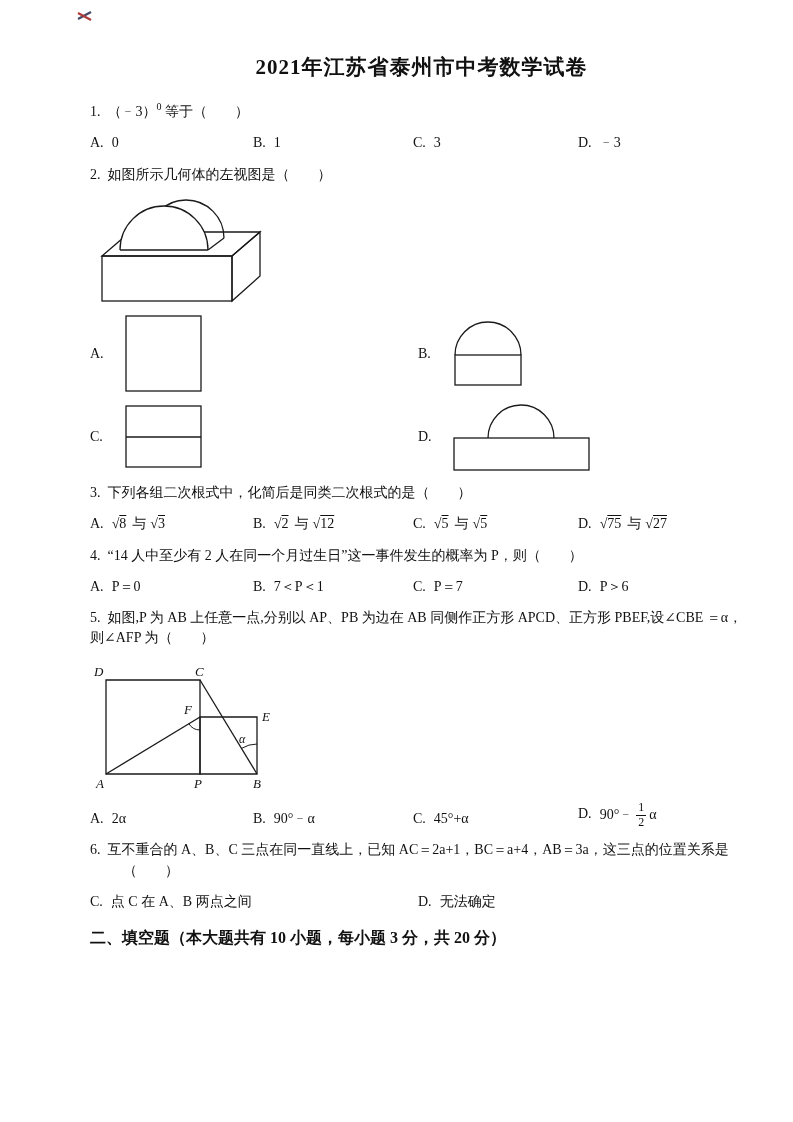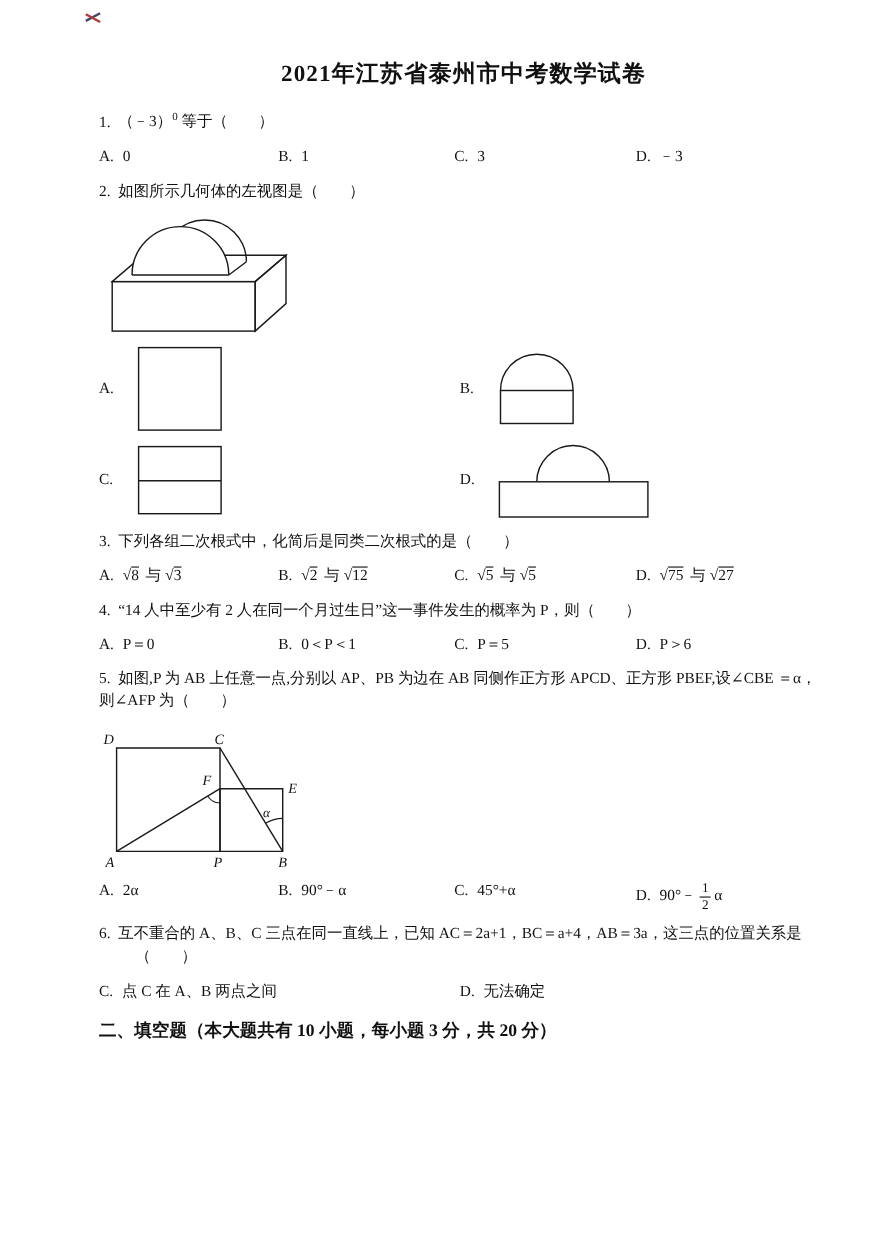--- a/index.html
+++ b/index.html
@@ -13,21 +13,21 @@
     padding:8px 58px 0 72px;
     overflow:hidden;
     margin-left:18px;
   }
   .corner-mark { position:absolute; top:8px; left:58px; }
   .title { text-align:center; font-size:21px; font-weight:bold; margin:44px 0 18px; letter-spacing:1px; }
   .sec-heading { font-size:16px; font-weight:bold; margin:14px 0 12px; }
   .qline { margin:11px 0; }
   .qnum { margin-right:7px; }
   .olabel { margin-right:8px; }
-  .row4 { display:flex; margin:11px 0; align-items:flex-start; }
+  .row4 { display:flex; margin:11px 0; align-items:flex-end; }
   .row4 .c1 { width:163px; }
   .row4 .c2 { width:160px; }
   .row4 .c3 { width:165px; }
   .row4 .c4 { flex:1; }
   .row2 { display:flex; margin:11px 0; }
   .row2 .c1 { width:328px; }
   .row2 .c2 { flex:1; }
   .figrow { display:flex; align-items:center; margin:8px 0; }
   .figcell { display:flex; align-items:center; width:328px; }
   .figcell .olabel { width:26px; }
@@ -138,22 +138,22 @@
     <span class="c4">
       <span class="olabel">D.</span><span class="sq"><span>√</span><span class="rad">75</span></span><span class="conj">与</span><span class="sq"><span>√</span><span class="rad">27</span></span>
     </span>
   </div>
 
   <div class="qline">
     <span class="qnum">4.</span><span>“14 人中至少有 2 人在同一个月过生日”这一事件发生的概率为 P，则（　　）</span>
   </div>
   <div class="row4">
     <span class="c1"><span class="olabel">A.</span><span>P＝0</span></span>
-    <span class="c2"><span class="olabel">B.</span><span>0＜P＜1</span></span>
-    <span class="c3"><span class="olabel">C.</span><span>P＝5</span></span>
+    <span class="c2"><span class="olabel">B.</span><span>7＜P＜1</span></span>
+    <span class="c3"><span class="olabel">C.</span><span>P＝7</span></span>
     <span class="c4"><span class="olabel">D.</span><span>P＞6</span></span>
   </div>
 
   <div class="qline">
     <span class="qnum">5.</span><span>如图,P 为 AB 上任意一点,分别以 AP、PB 为边在 AB 同侧作正方形 APCD、正方形 PBEF,设∠CBE ＝α，</span><br>
     <span>则∠AFP 为（　　）</span>
   </div>
 
   <div class="q5fig">
     <svg width="200" height="130" viewBox="0 0 200 130">

